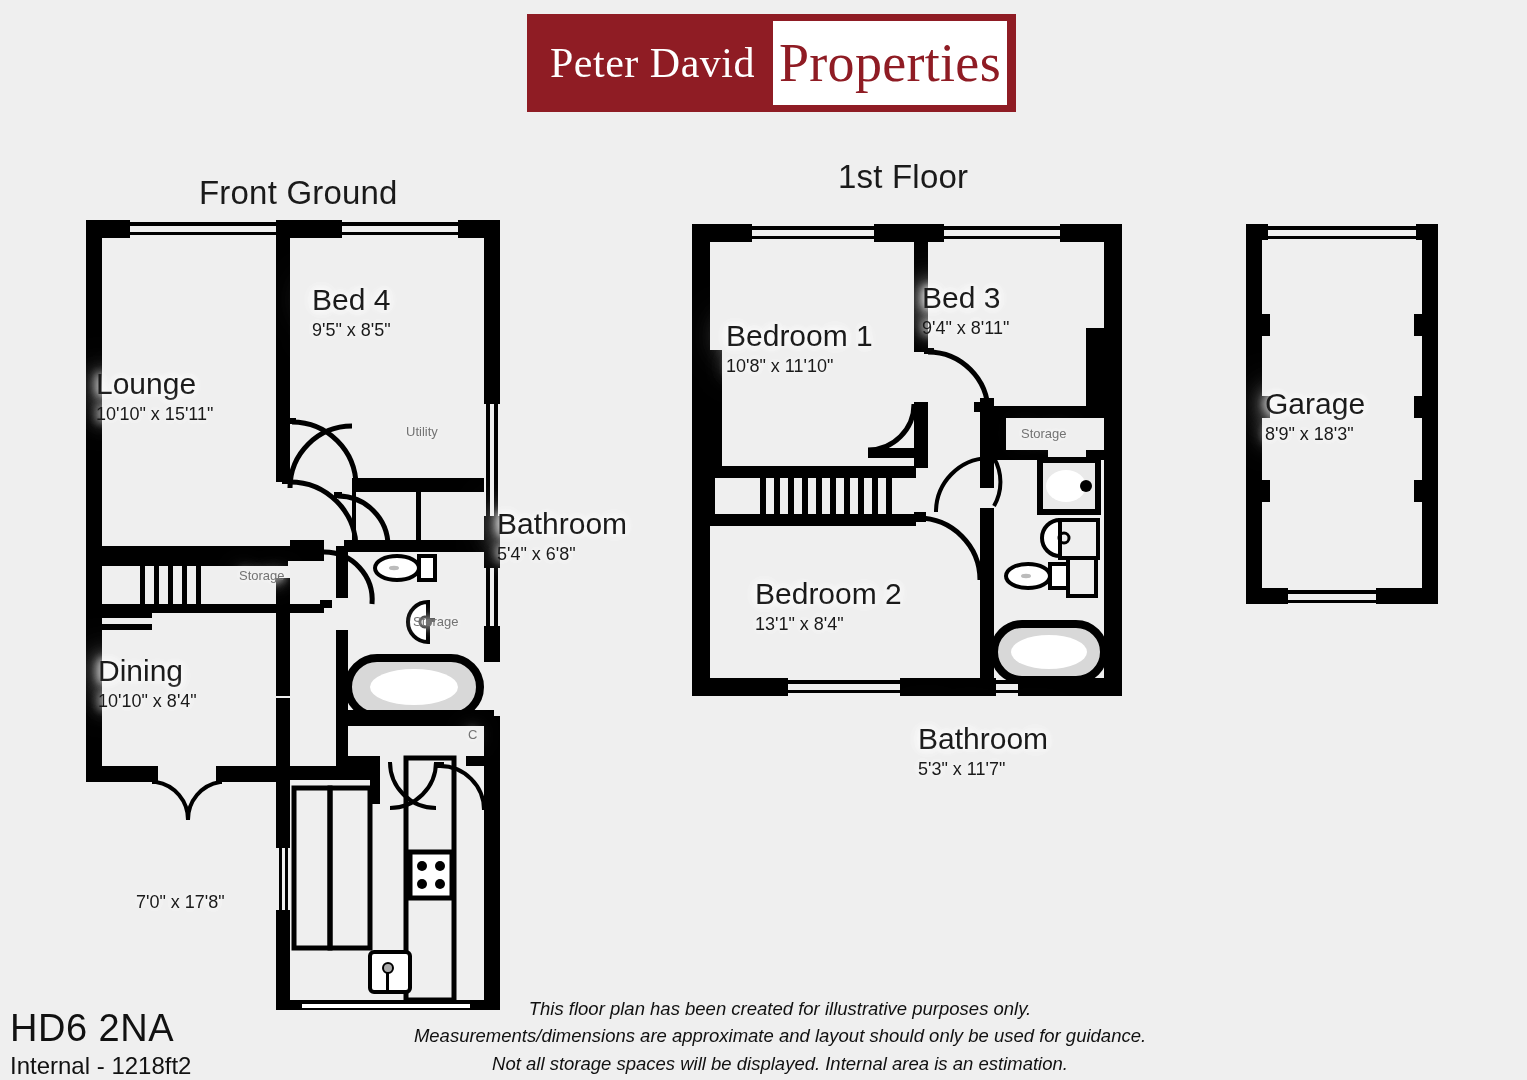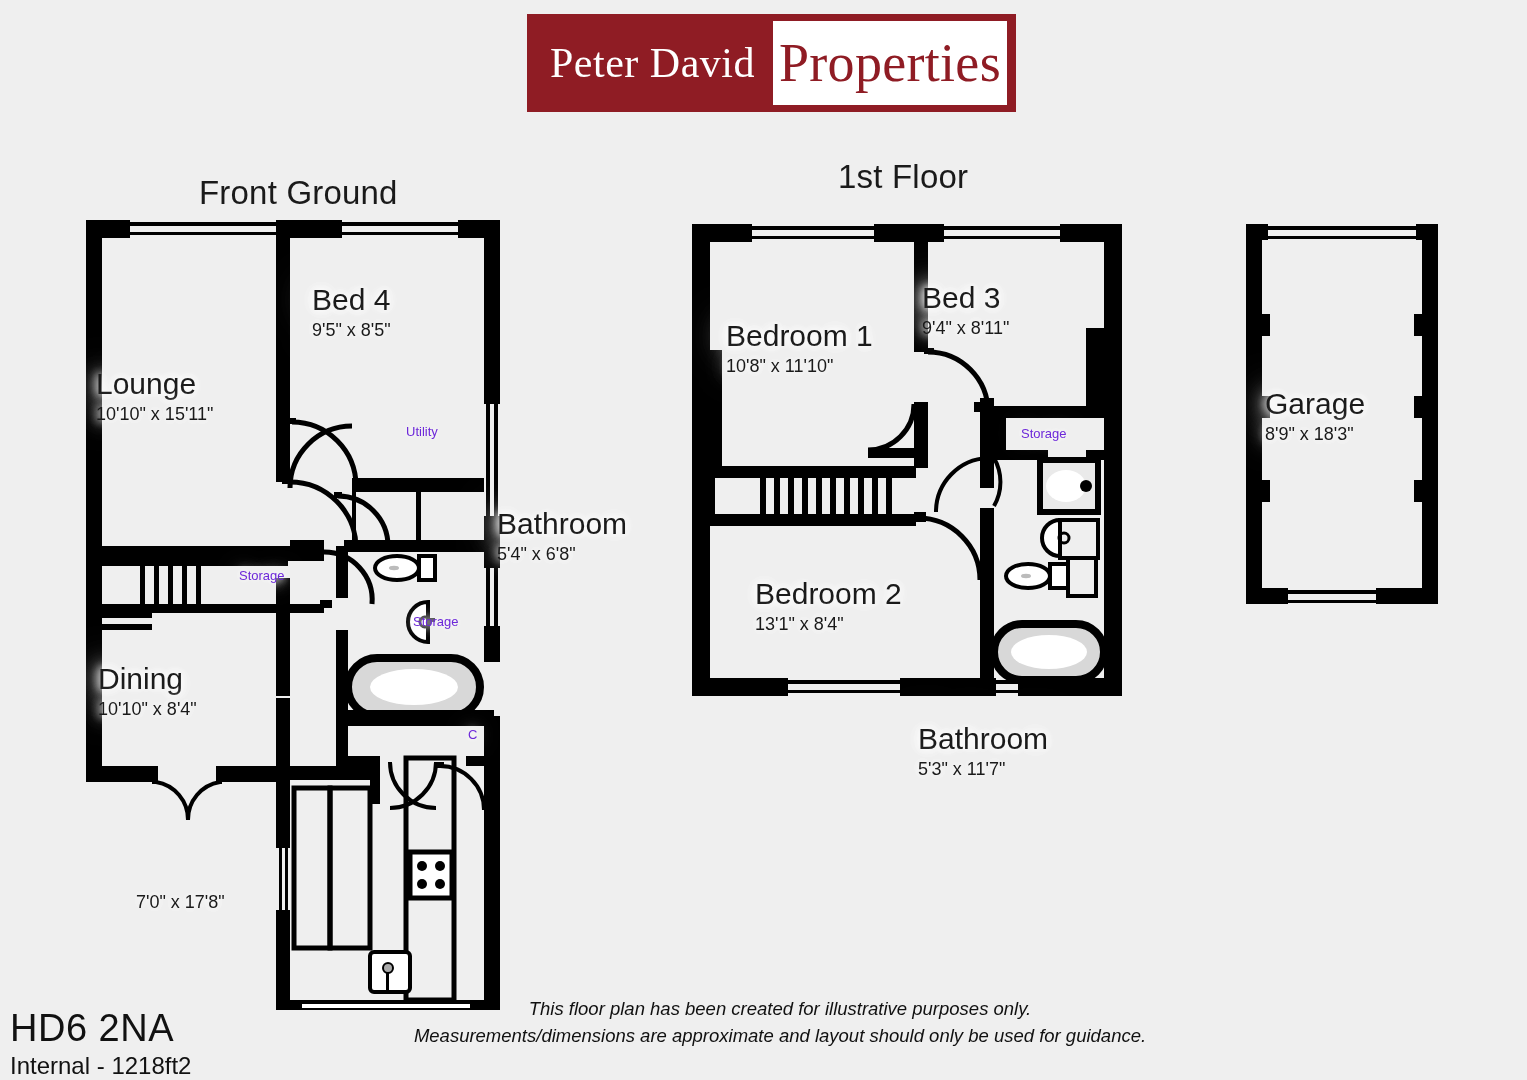--- a/index.html
+++ b/index.html
@@ -85,21 +85,21 @@
     font-size: 18px;
     color: #1a1a1a;
     margin-top: 5px;
     text-shadow:
        0 0 10px #fff, 0 0 10px #fff, 0 0 18px #fff,
        0 0 26px #fff, 0 0 34px #fff;
   }
   .mini-label {
     position: absolute;
     font-size: 13px;
-    color: #6d28d9;
+    color: #737373;
     white-space: nowrap;
     z-index: 40;
     text-shadow: 0 0 7px #fff, 0 0 12px #fff, 0 0 18px #fff, 0 0 24px #fff;
     pointer-events: none;
   }
 
   
   #postcode-block {
     position: absolute;
     left: 10px;
@@ -296,21 +296,21 @@
   <span class="rl-dim">10'10" x 15'11"</span>
 </div>
 <div class="room-label" style="left:312px; top:284px; width:186px;">
   <span class="rl-name">Bed 4</span>
   <span class="rl-dim">9'5" x 8'5"</span>
 </div>
 <div class="room-label" style="left:497px; top:508px; width:186px;">
   <span class="rl-name">Bathroom</span>
   <span class="rl-dim">5'4" x 6'8"</span>
 </div>
-<div class="room-label" style="left:98px; top:655px; width:210px;margin-top:8px;">
+<div class="room-label" style="left:98px; top:655px; width:210px;">
   <span class="rl-name">Dining</span>
   <span class="rl-dim">10'10" x 8'4"</span>
 </div>
 <div class="room-label" style="left:136px; top:888px; width:210px;">
   <span class="rl-dim">7'0" x 17'8"</span>
 </div>
 <div class="mini-label" style="left:406px; top:424px;">Utility</div>
 <div class="mini-label" style="left:239px; top:568px;">Storage</div>
 <div class="mini-label" style="left:413px; top:614px;">Storage</div>
 <div class="mini-label" style="left:468px; top:727px;">C</div>
@@ -456,13 +456,14 @@
 </div>
 
 <div id="postcode-block">
   <div id="postcode">HD6 2NA</div>
   <div id="internal-area">Internal - 1218ft2</div>
 </div>
 
 <div id="disclaimer">
   <div>This floor plan has been created for illustrative purposes only.</div>
   <div>Measurements/dimensions are approximate and layout should only be used for guidance.</div>
+  <div>Not all storage spaces will be displayed. Internal area is an estimation.</div>
 </div>
 
 </body></html>

